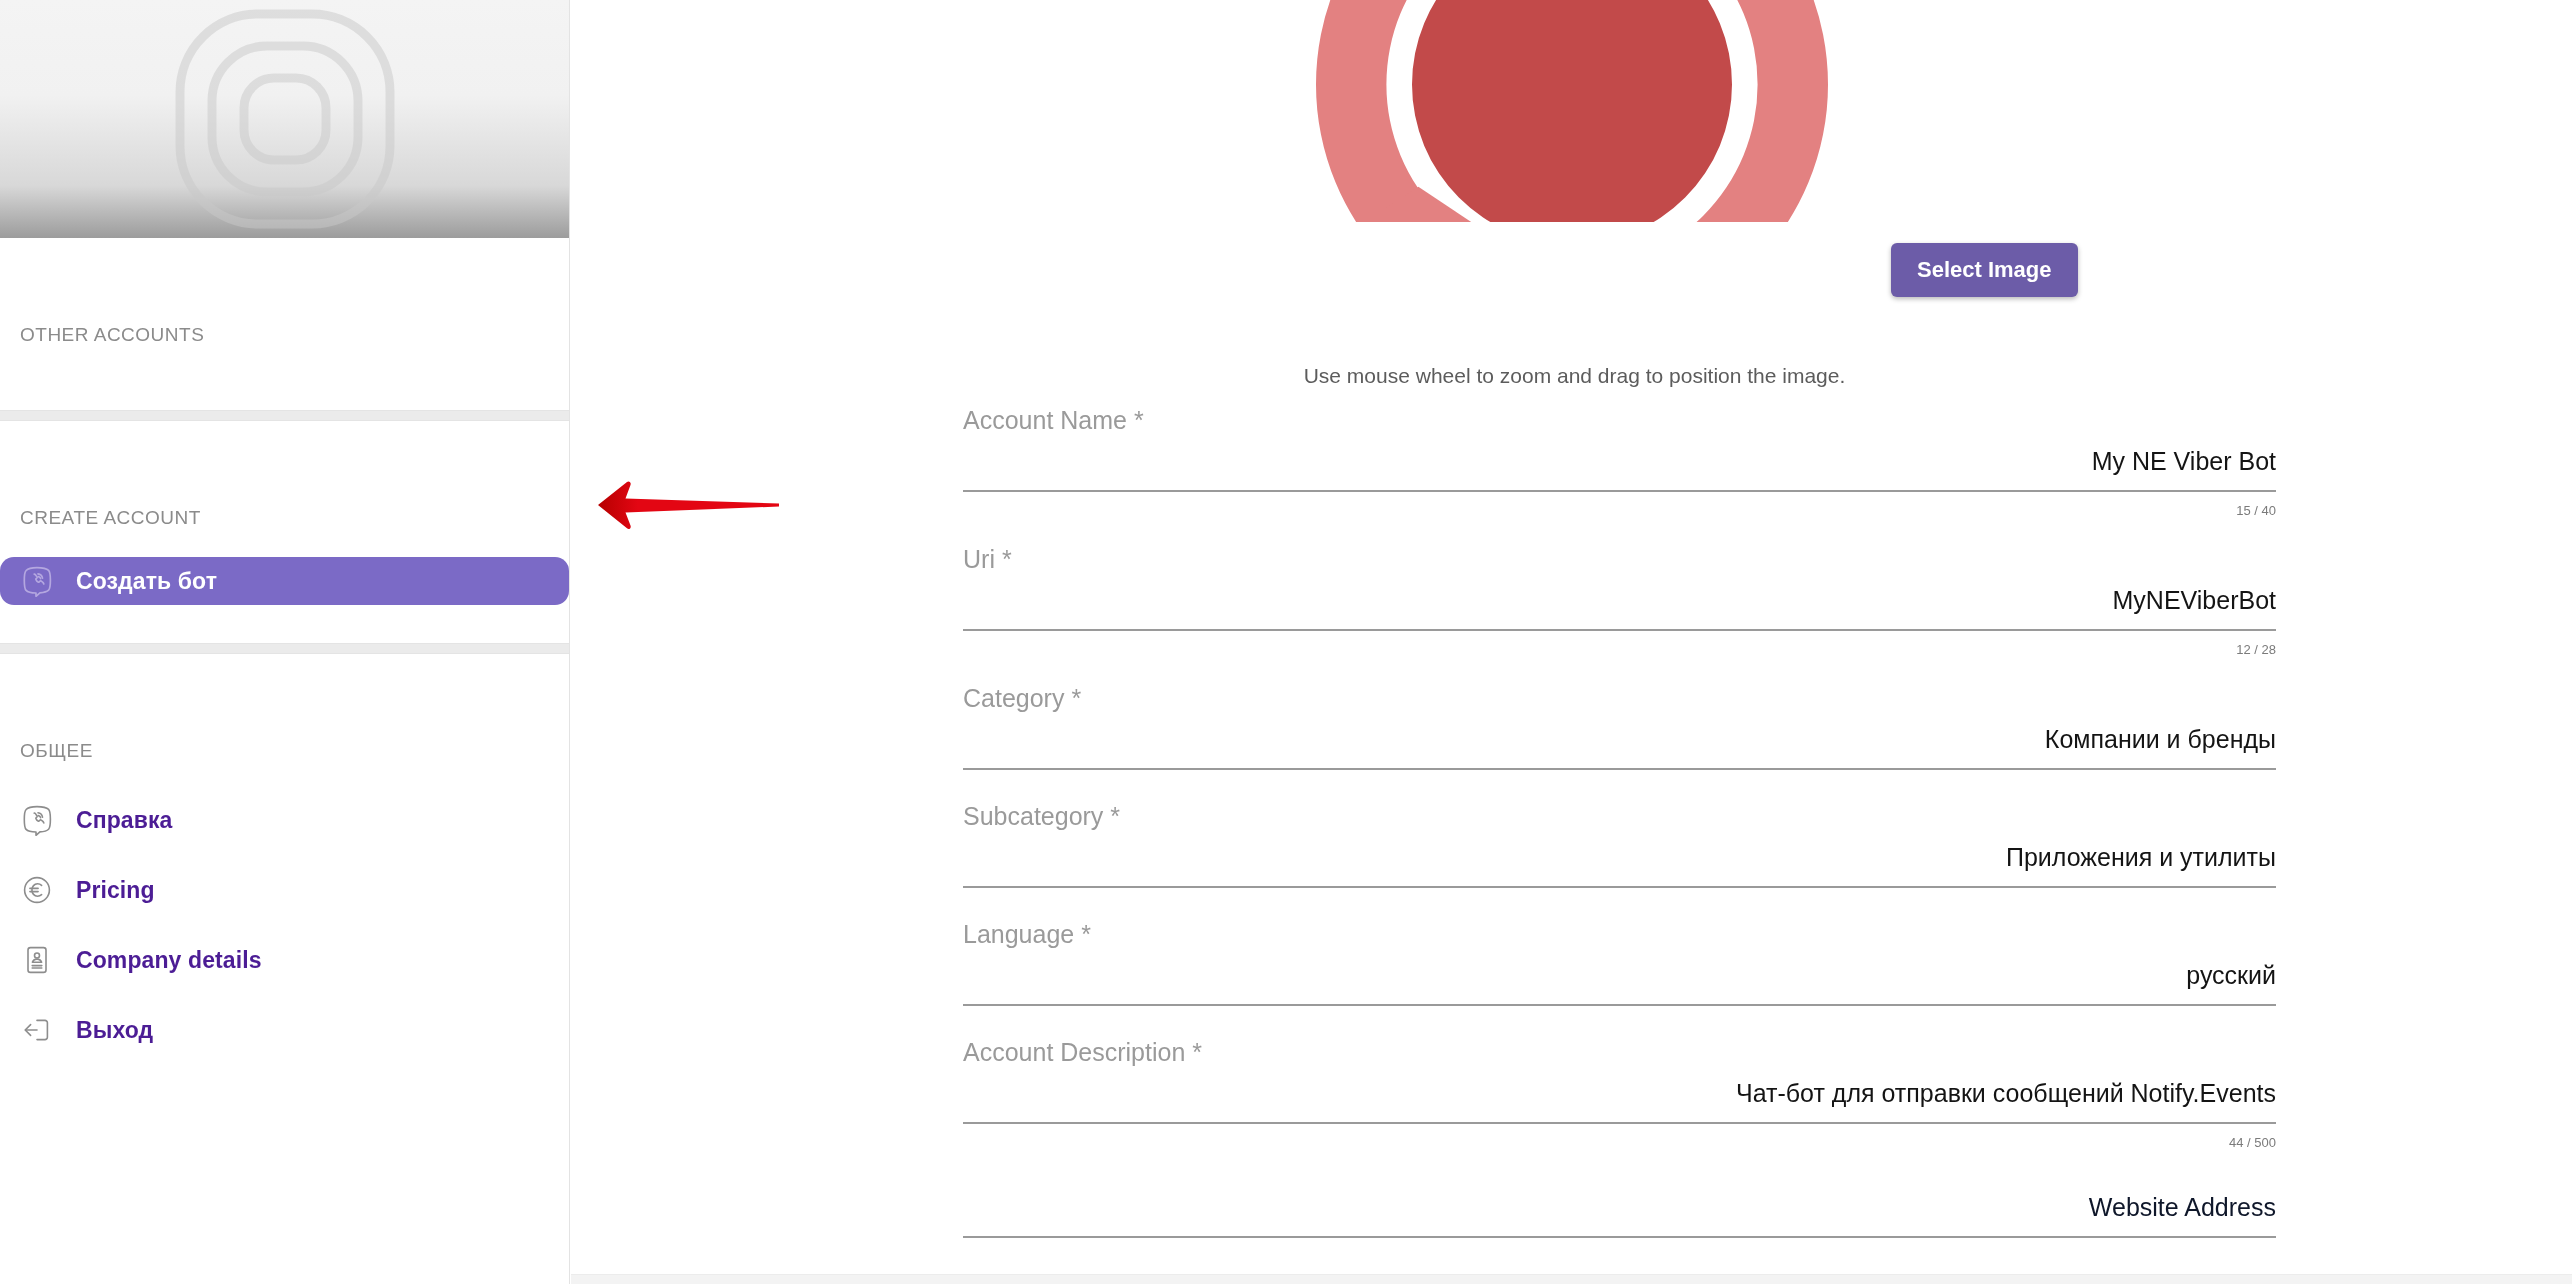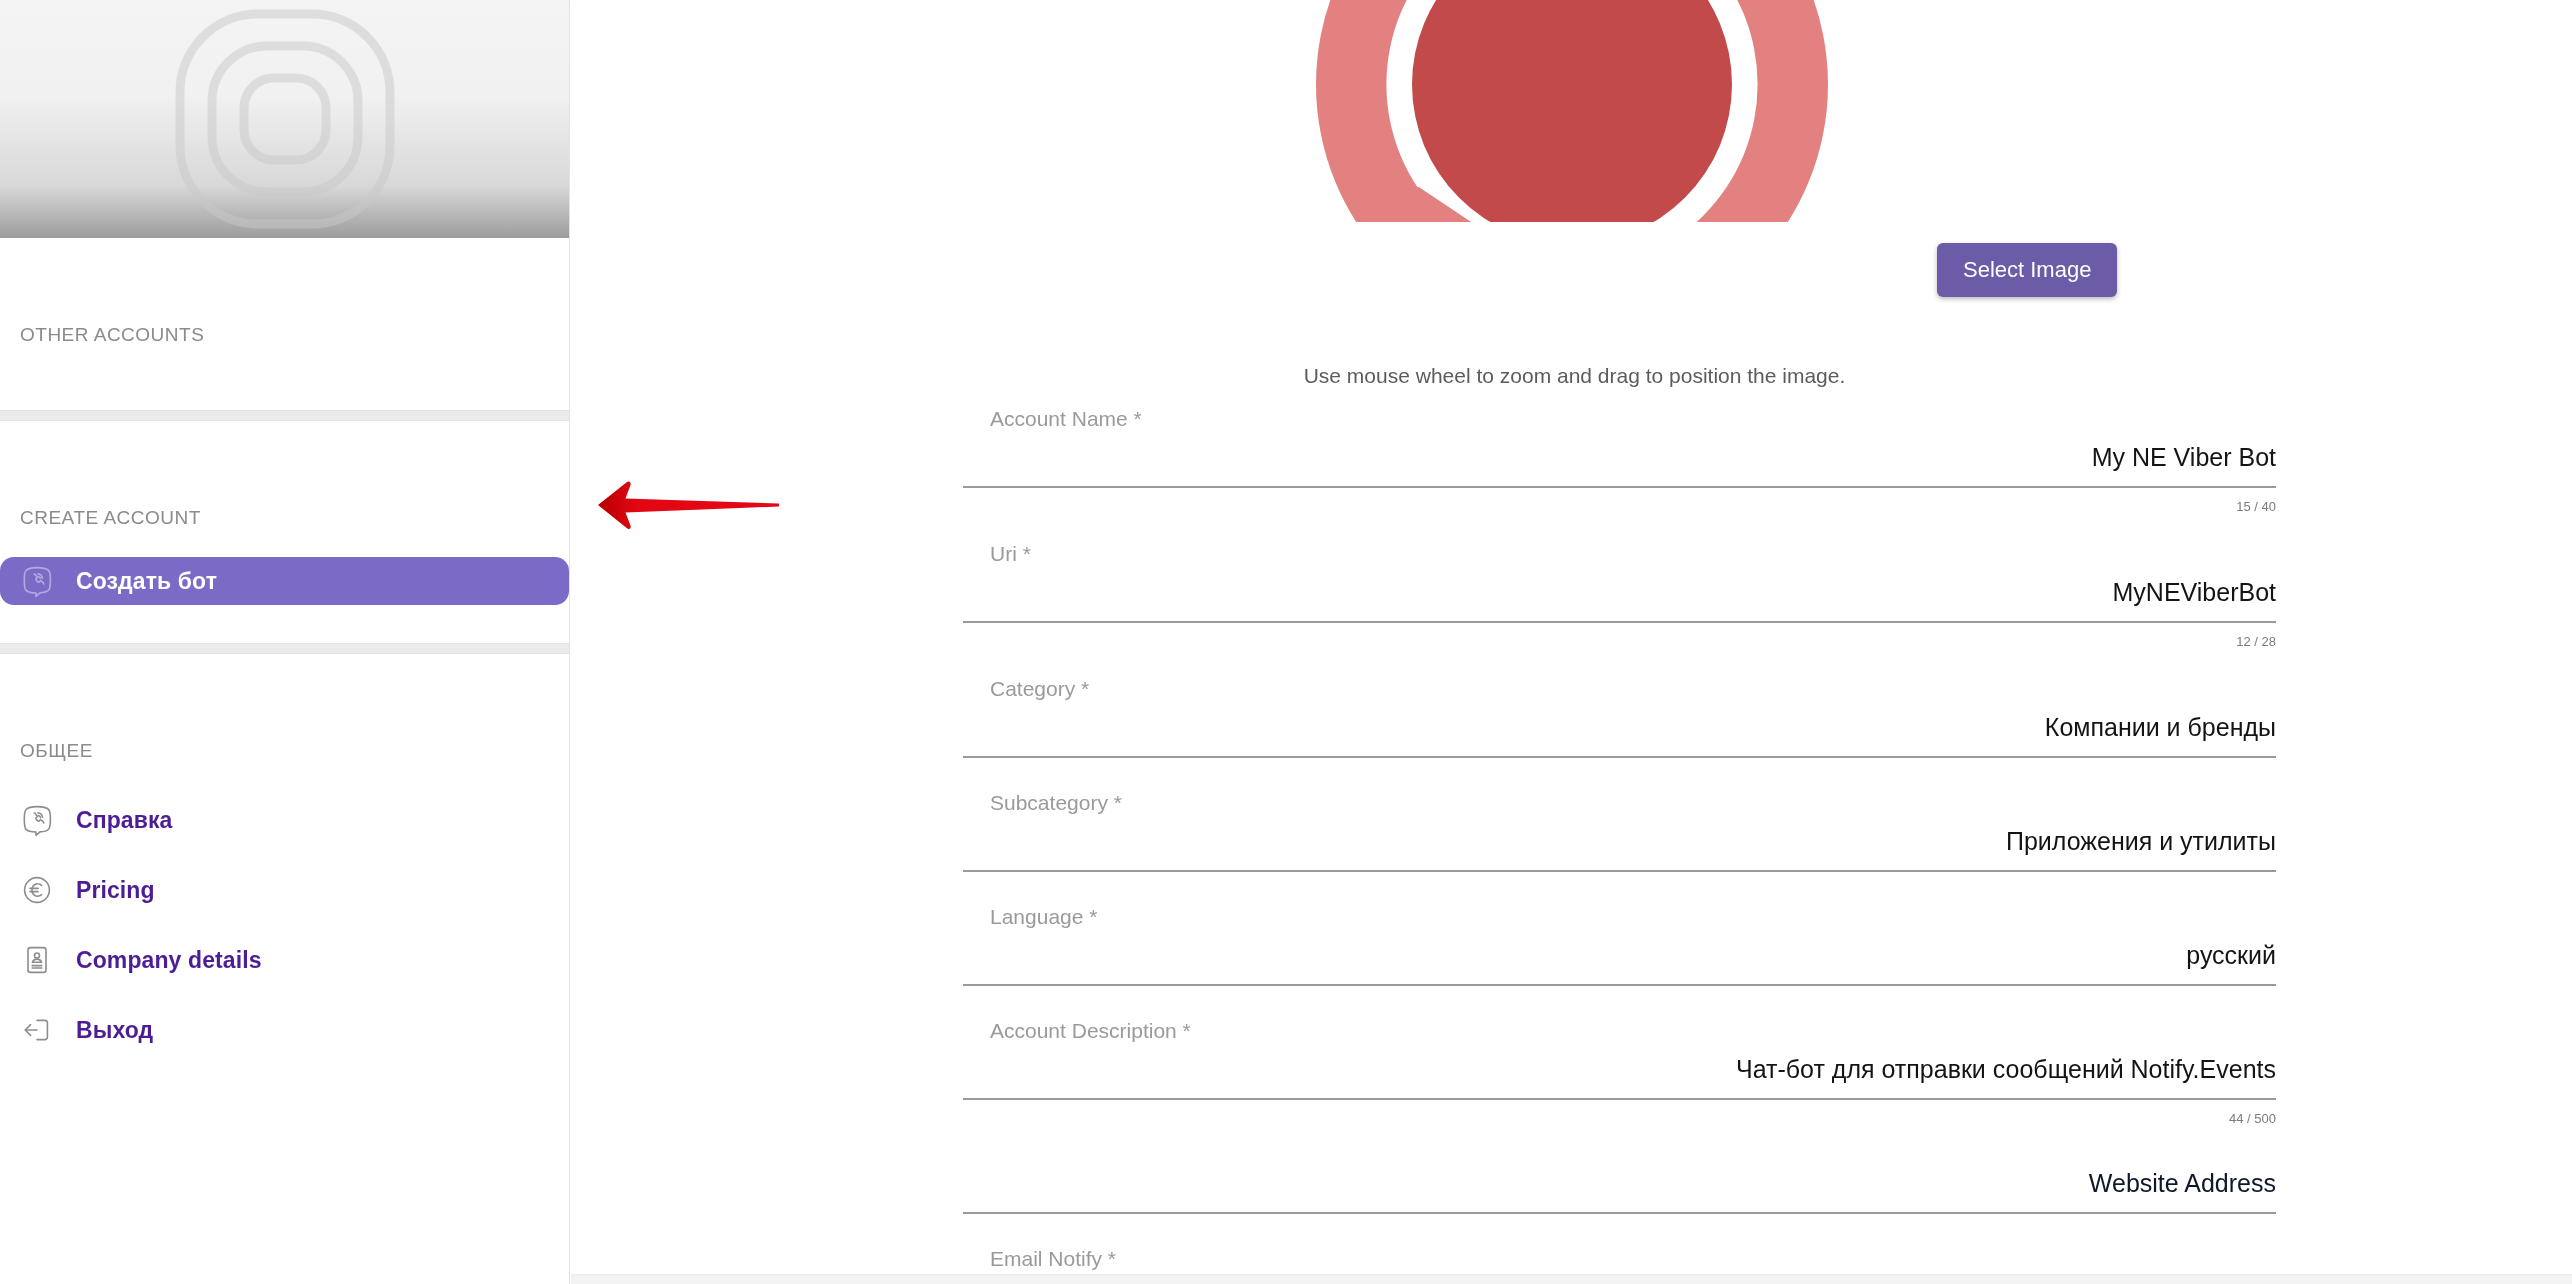--- a/index.html
+++ b/index.html
@@ -119,31 +119,31 @@
     justify-content: center;
     overflow: hidden;
   }
   .avatar-img {
     position: relative;
     margin-top: -210px;
   }
 
   .select-image-btn {
     position: absolute;
-    left: 1366px;
+    left: 1320px;
     top: 243px;
     height: 54px;
     padding: 0 26px;
     display: flex;
     align-items: center;
     justify-content: center;
     background: #6c5ca8;
     color: #ffffff;
     font-size: 22px;
-    font-weight: 400;
+    font-weight: 700;
     border-radius: 6px;
     border: none;
     box-shadow: 0 2px 5px rgba(0,0,0,.28);
     cursor: pointer;
     white-space: nowrap;
   }
 
   .hint-text {
     position: absolute;
     left: 0; top: 364px;
@@ -156,26 +156,25 @@
   
   #form {
     position: absolute;
     left: 392px;
     top: 408px;
     width: 1313px;
   }
 
   .field { position: relative; }
   .f-label {
-    font-size: 21px;
+    font-size: 25px;
     color: #9a9a9a;
     line-height: 1;
     padding-bottom: 16px;
     white-space: nowrap;
-    margin-left: 27px;
   }
   .f-value {
     font-size: 25px;
     color: #141414;
     line-height: 1;
     padding-bottom: 16px;
     white-space: nowrap;
     text-align: right;
   }
   .f-value.placeholder { color: #0f172a; }

